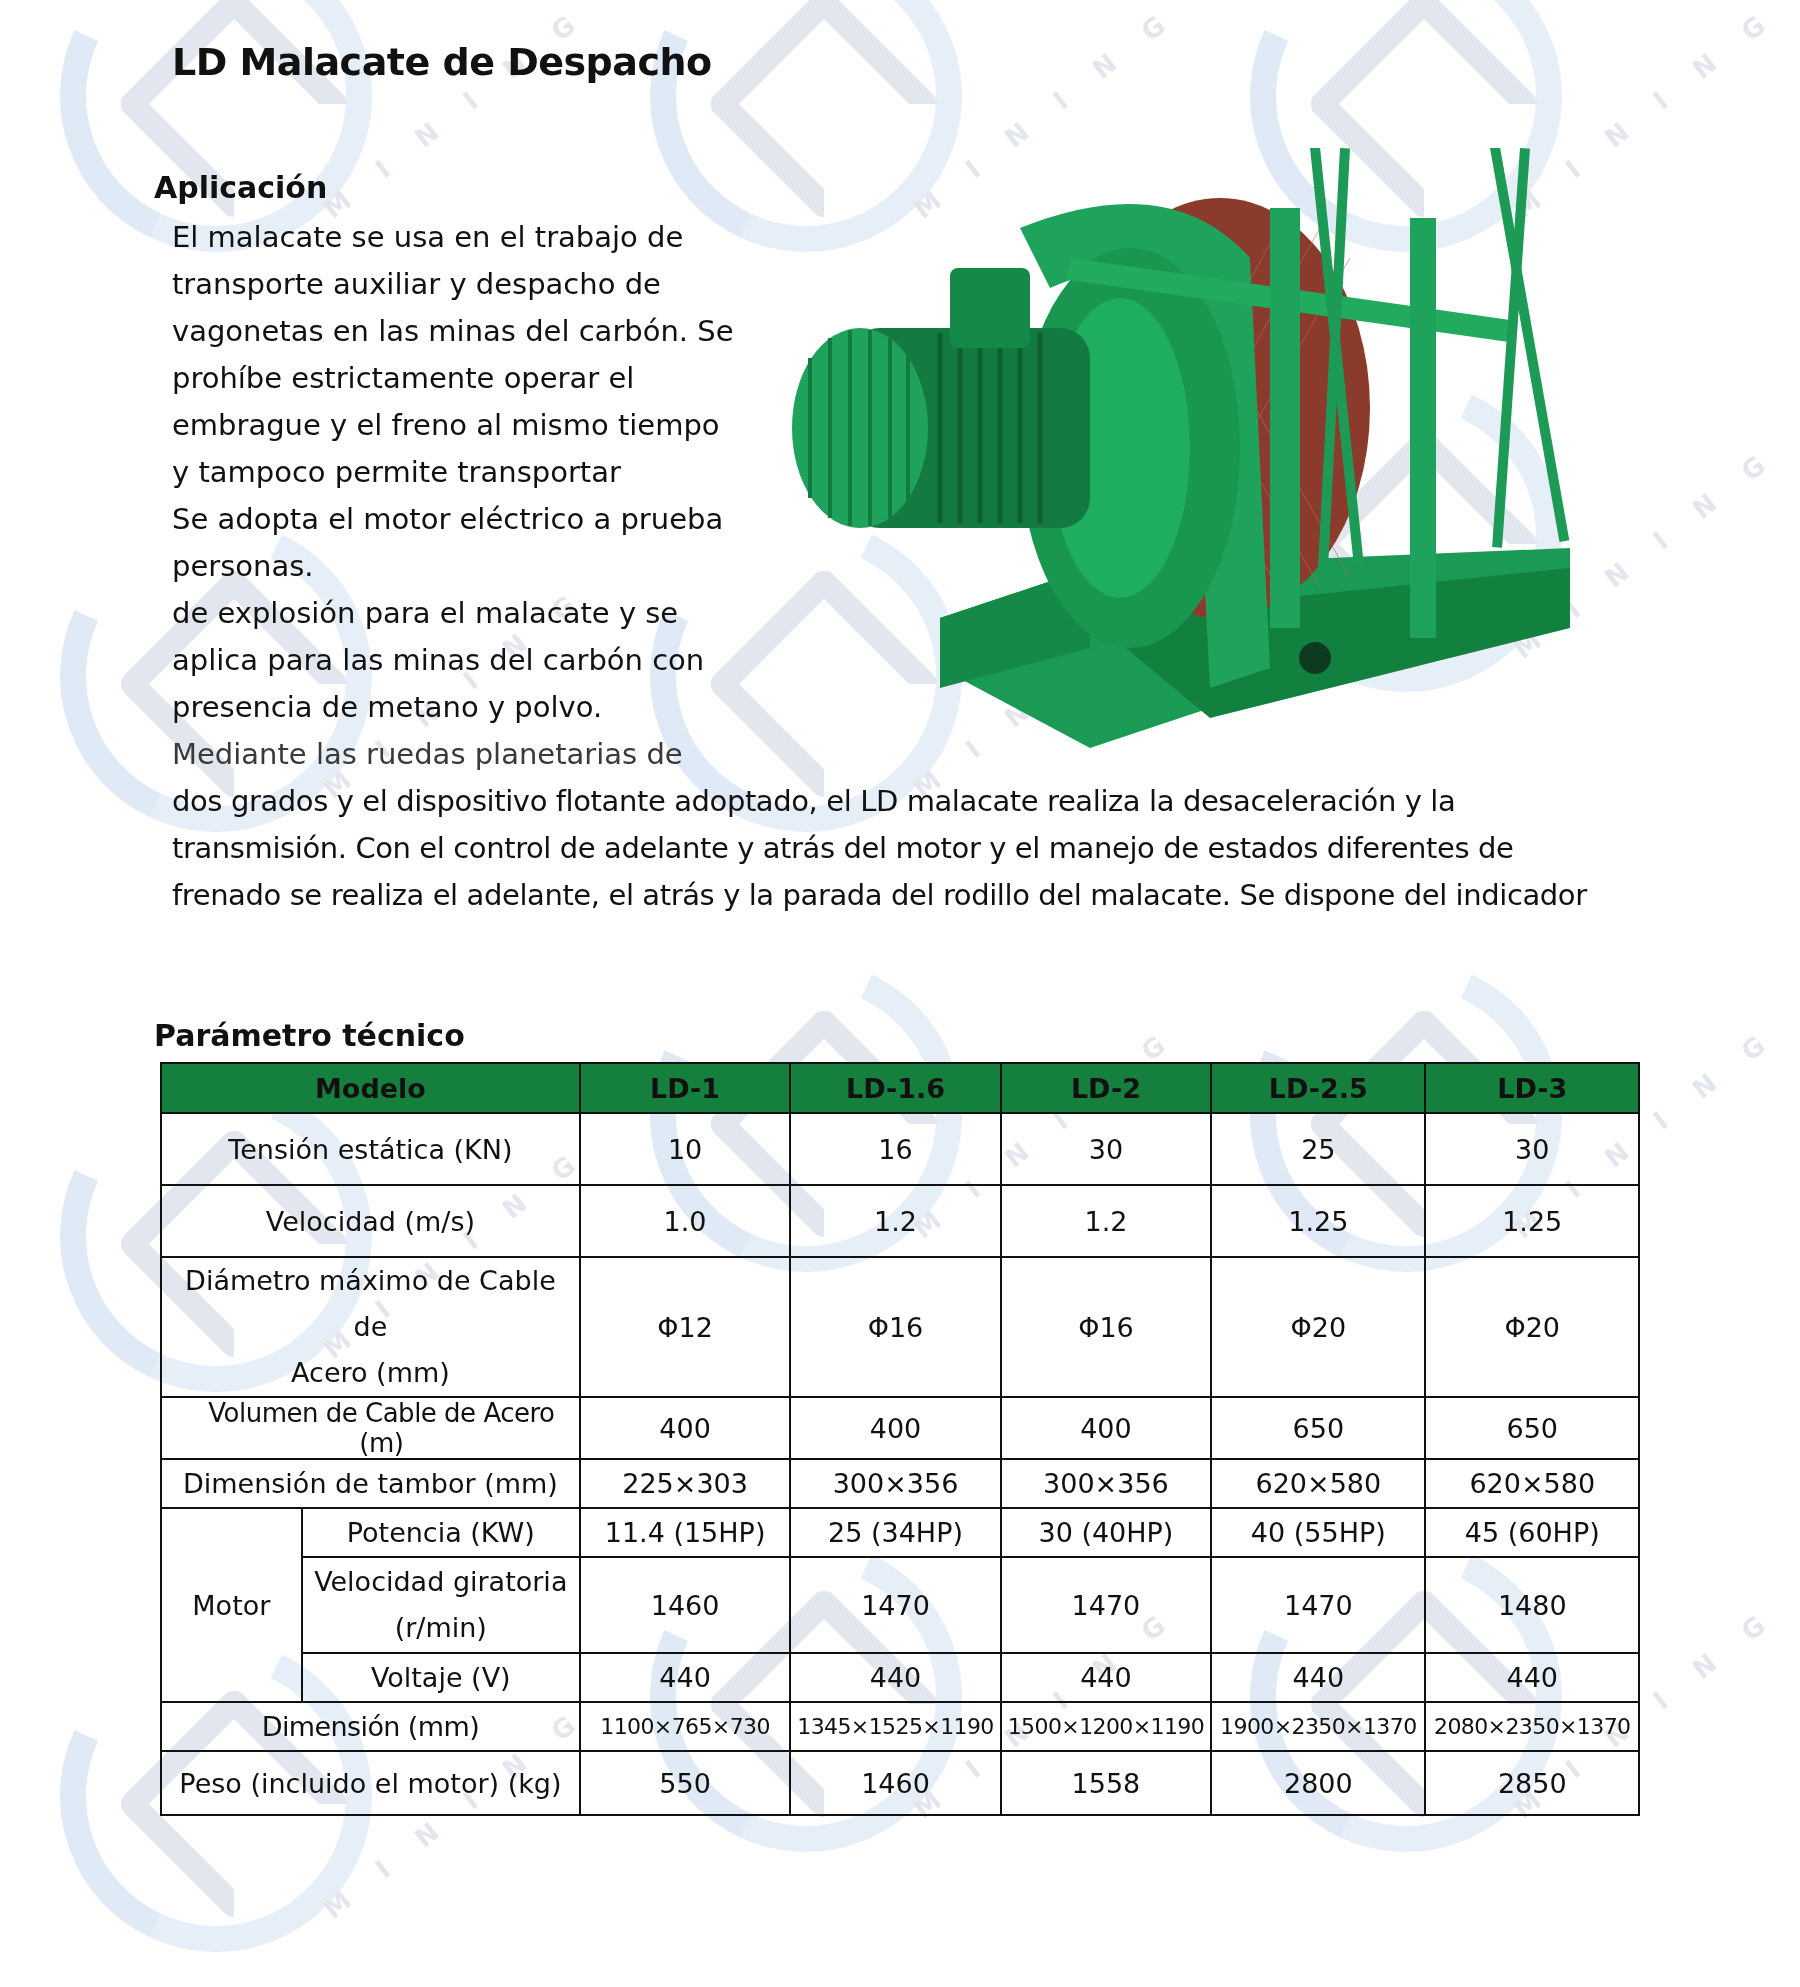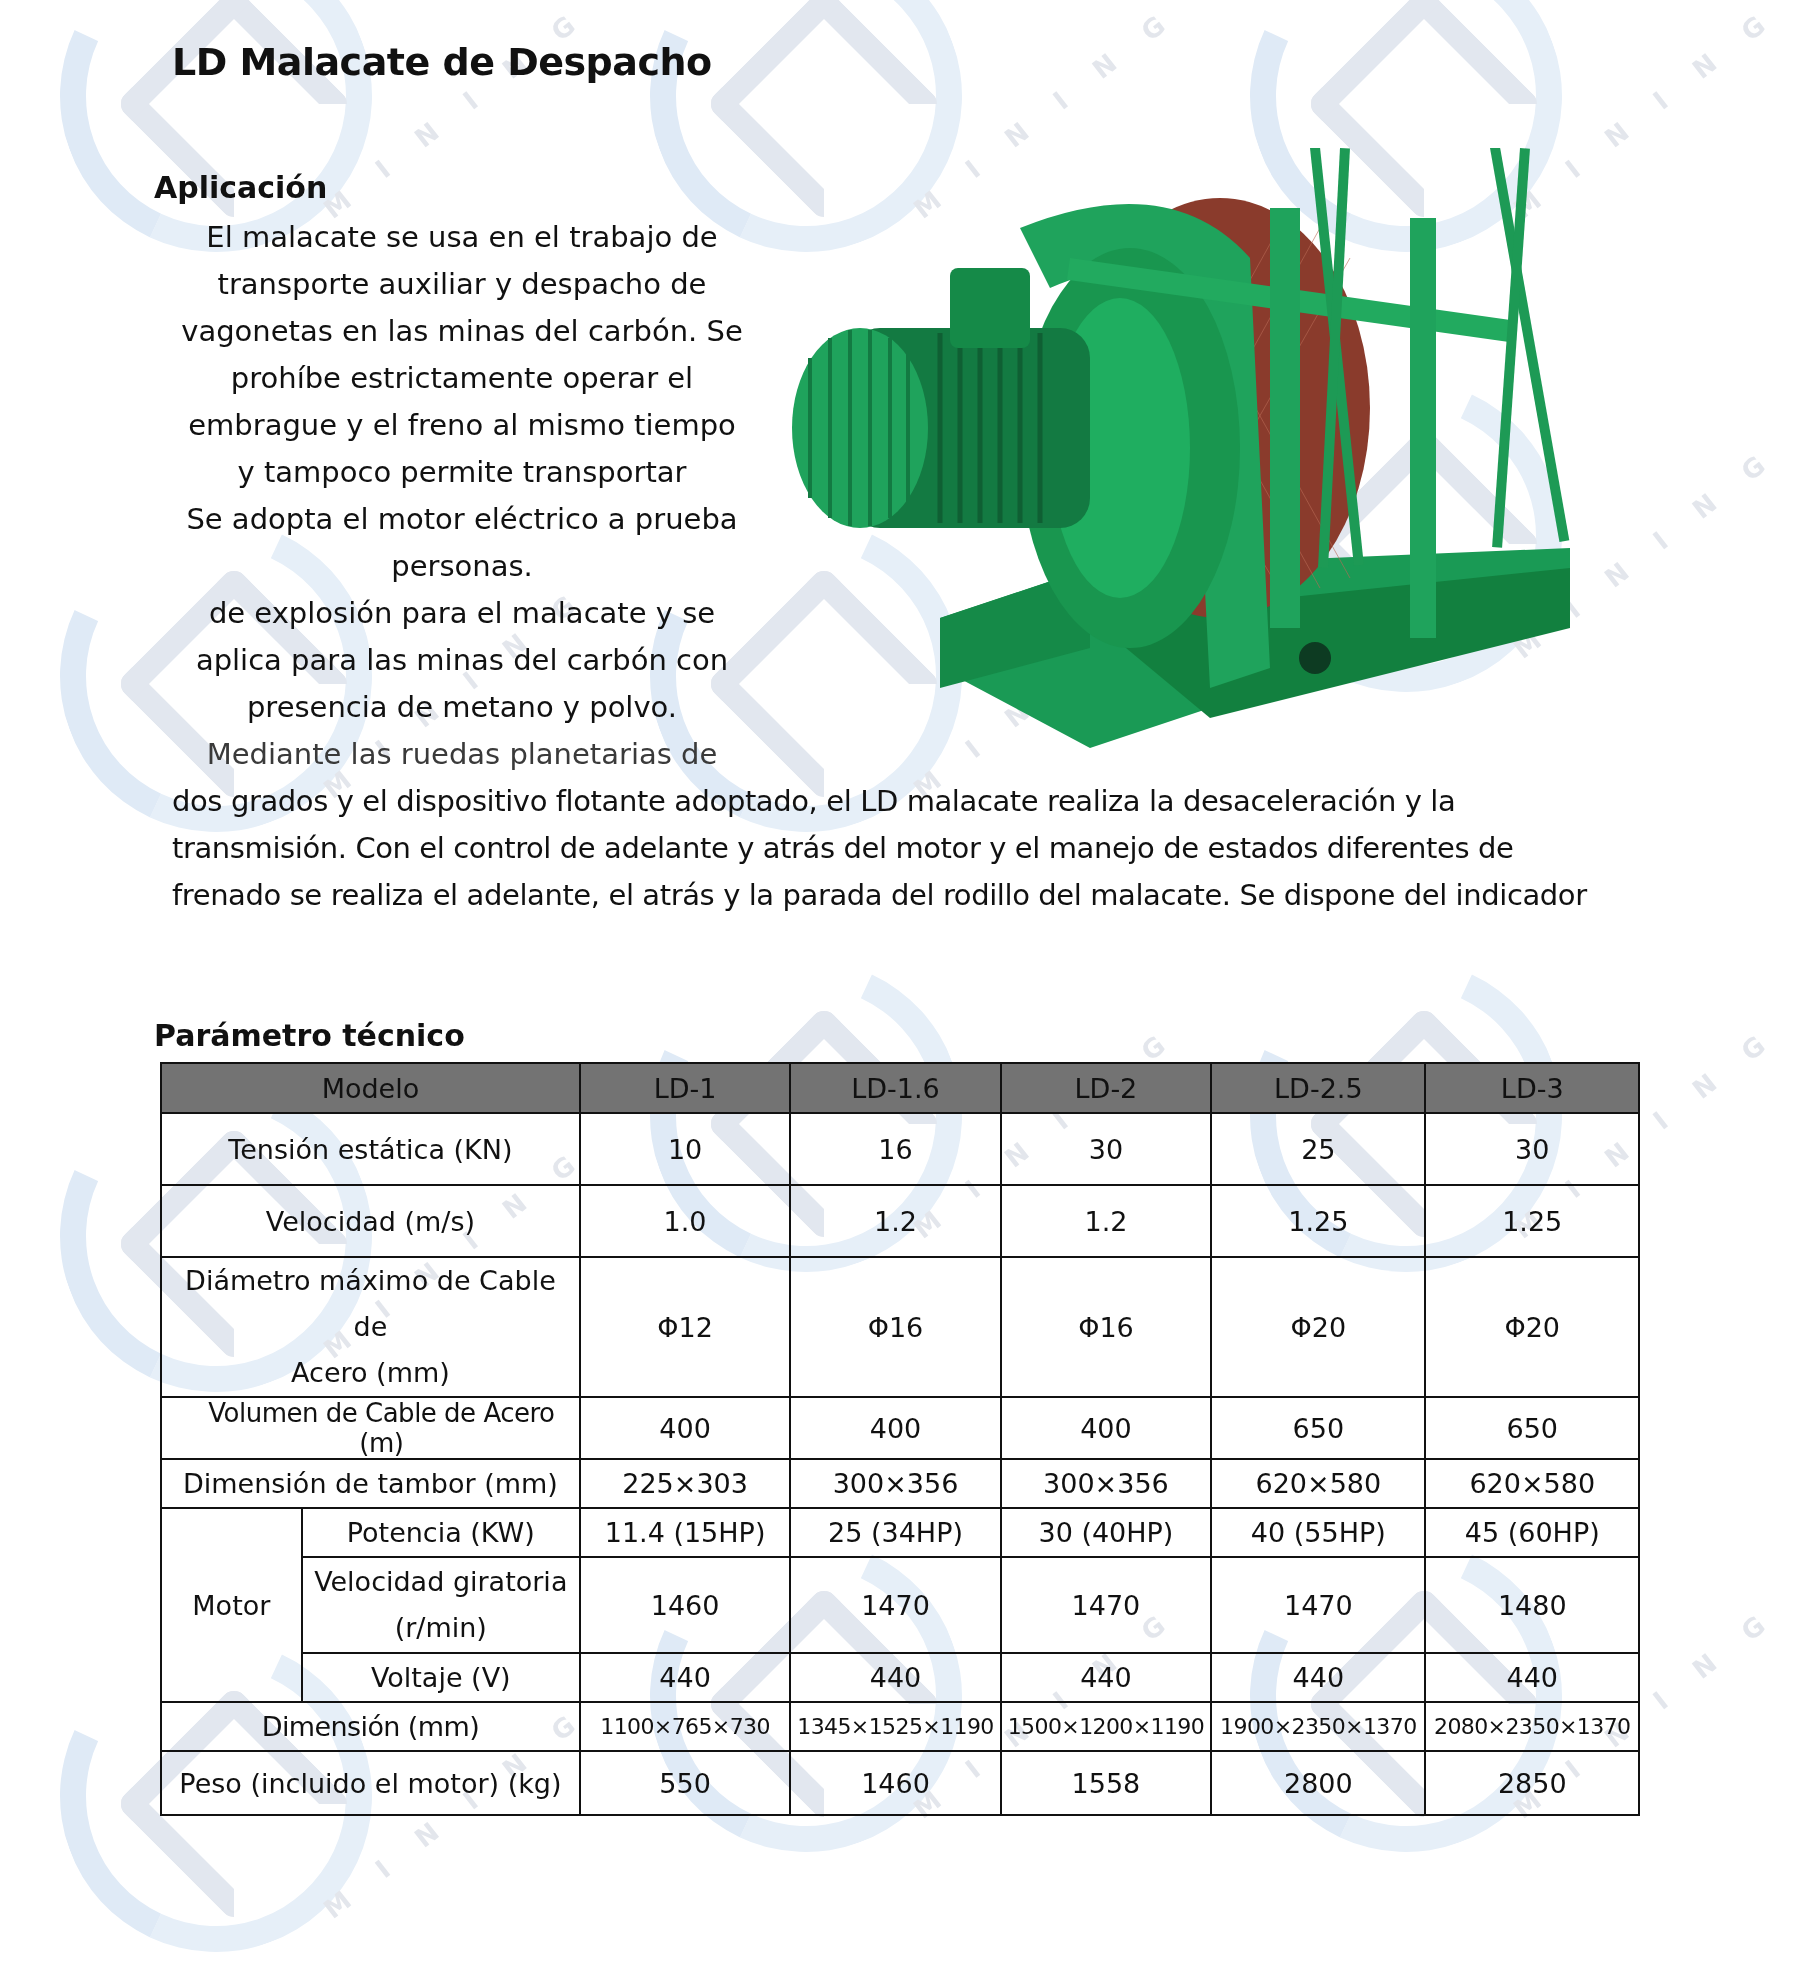--- a/index.html
+++ b/index.html
@@ -32,35 +32,35 @@
     font-family: "DejaVu Sans", sans-serif;
   }
   .body-text {
     position: absolute; left: 172px; font-size: 29px; line-height: 47px;
     font-family: "DejaVu Sans", sans-serif; color: #111;
   }
   .section-head {
     position: absolute; left: 154px; margin: 0;
     font-size: 30px; font-weight: bold; font-family: "DejaVu Sans", sans-serif;
   }
-  .narrow { width: 580px; text-align: center; }
+  .narrow { width: 580px; }
   .wide { width: 1480px; letter-spacing: -0.4px; }
   .mediante { color: #3a3a3a; }
   .product-photo {
     position: absolute; left: 790px; top: 148px; width: 790px; height: 600px;
   }
   table.spec {
     position: absolute; left: 160px; top: 1062px; width: 1480px;
     border-collapse: collapse; font-family: "DejaVu Sans", sans-serif; font-size: 27px;
     background: transparent;
   }
   table.spec th, table.spec td {
     border: 2px solid #111; text-align: center; vertical-align: middle; padding: 0 6px;
   }
-  table.spec th { background: #737373; font-weight: normal; height: 48px; font-size: 27px; }
+  table.spec th { background: #15803d; font-weight: bold; height: 48px; font-size: 27px; }
   table.spec td.small { font-size: 22px; letter-spacing: -0.6px; }
   table.spec td.narrowlab { font-size: 26px; letter-spacing: -0.5px; padding-left: 28px; }
 </style>
 </head>
 <body>
 
 <div class="wm" style="left:60px;top:-60px;">
     <div class="ring"></div>
     <div class="diamond"></div>
     <div class="letters">MINING</div>

